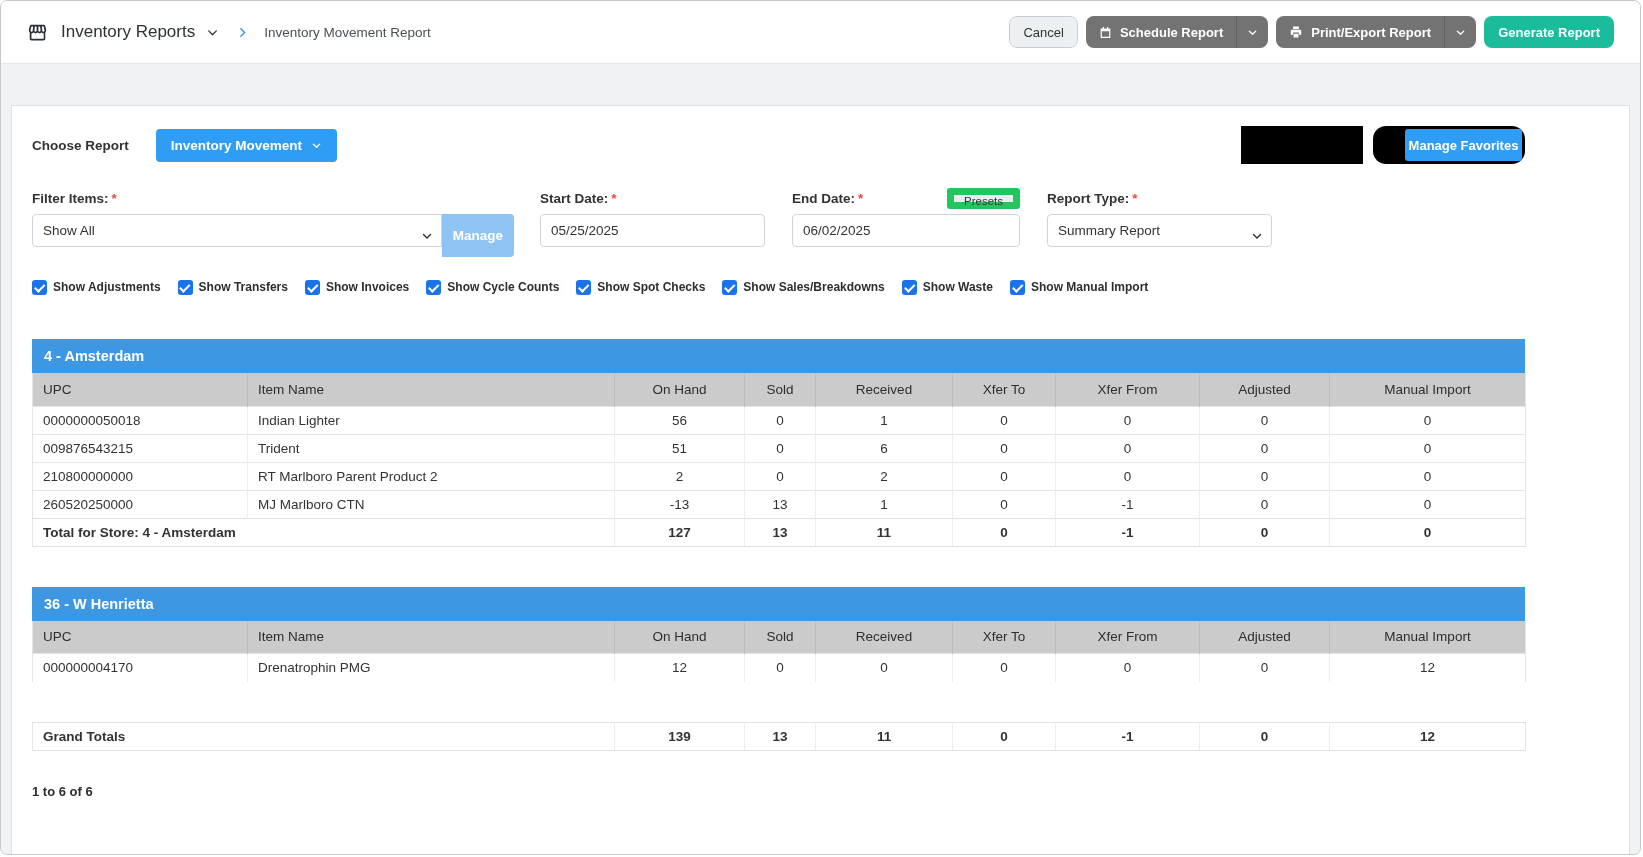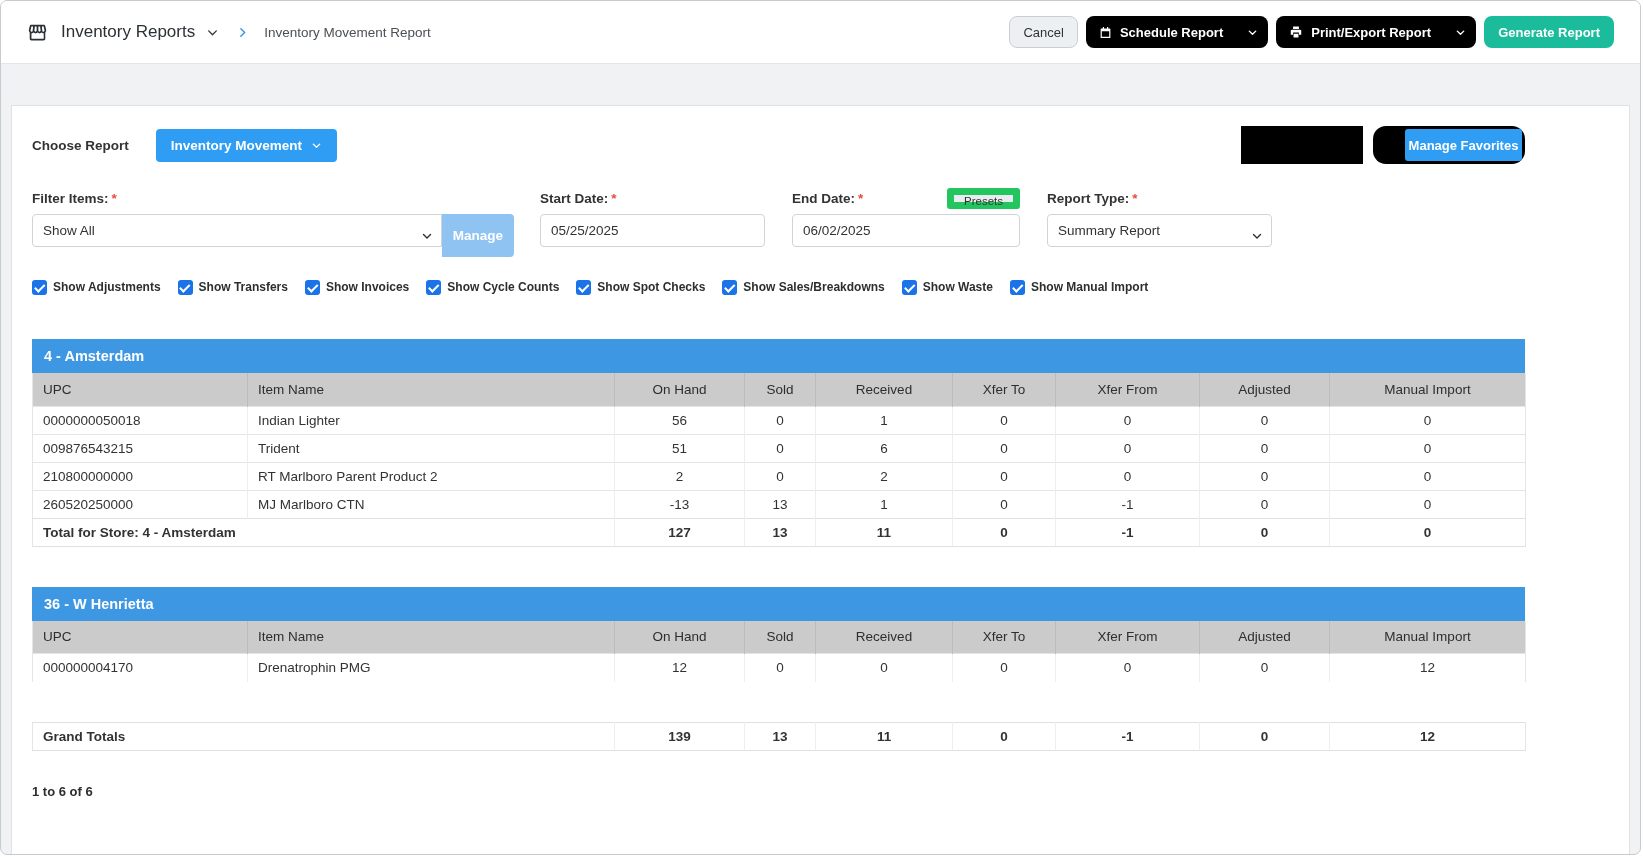--- a/index.html
+++ b/index.html
@@ -13,21 +13,21 @@
   .tb-left { display:flex; align-items:center; }
   .store-ic { display:flex; margin-right:13px; }
   .tb-title { font-size:17px; font-weight:500; color:#2c3136; }
   .title-caret { display:flex; margin-left:11px; cursor:pointer; }
   .crumb-sep { display:flex; margin:0 15px 0 17px; }
   .crumb { font-size:13.5px; color:#4a5056; }
   .tb-right { margin-left:auto; display:flex; align-items:center; gap:8px; }
   .btn { border:none; border-radius:8px; font-family:inherit; font-size:13px; cursor:pointer;
          display:flex; align-items:center; height:32px; }
   .btn-light { background:#edf0f2; border:1px solid #c9ced3; color:#333; padding:0 13px; font-weight:500; }
-  .btn-blue  { background:#000000; color:#fff; font-weight:600; }
+  .btn-blue  { background:#737373; color:#fff; font-weight:600; }
   .btn-teal  { background:#1abc9c; color:#fff; font-weight:600; padding:0 14px; }
   .split-main { display:flex; align-items:center; gap:8px; padding:0 13px; height:100%; }
   .split-div  { width:1px; height:100%; background:rgba(0,0,0,0.15); }
   .split-caret { display:flex; align-items:center; padding:0 10px; height:100%; cursor:pointer; }
 
   
   .card { margin:41px 10px 0; height:758px; background:#fff; border:1px solid #dfe2e5;
           padding:20px 10px 0 20px; }
   .content { width:1493px; }
 

